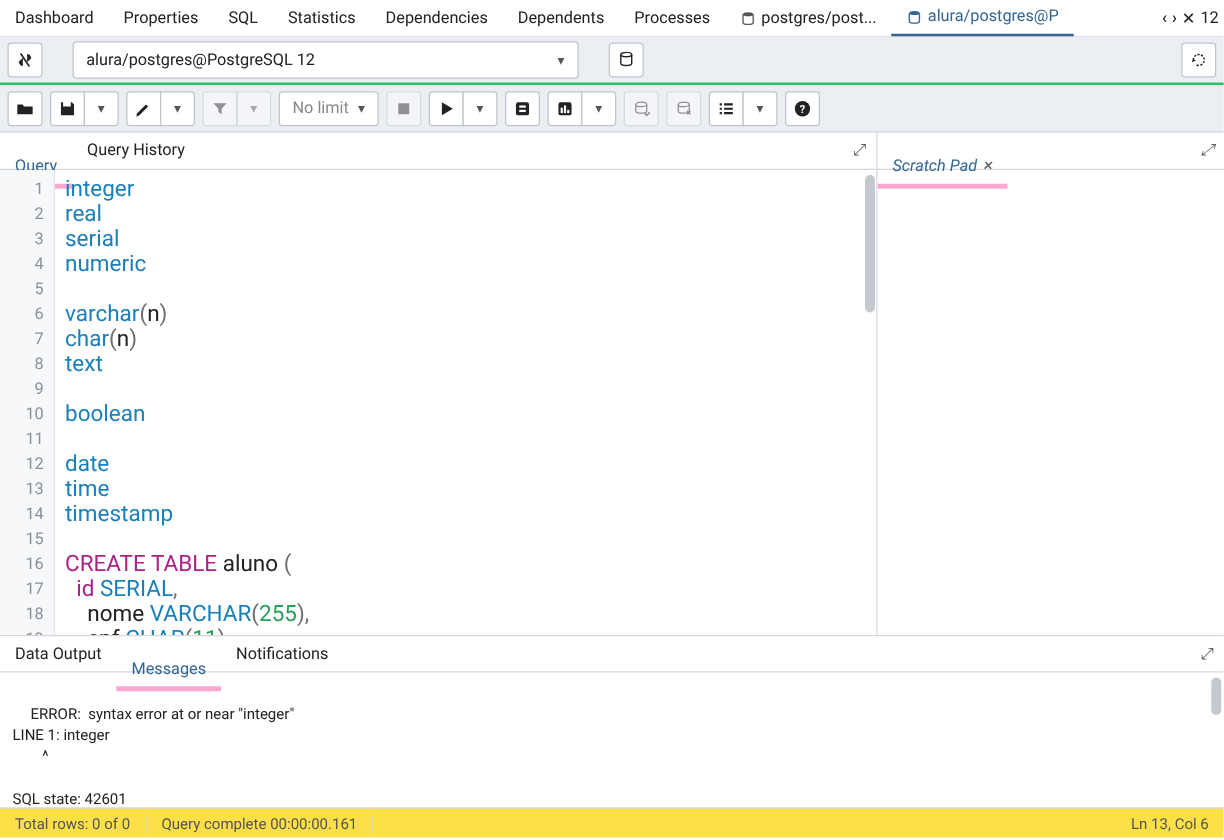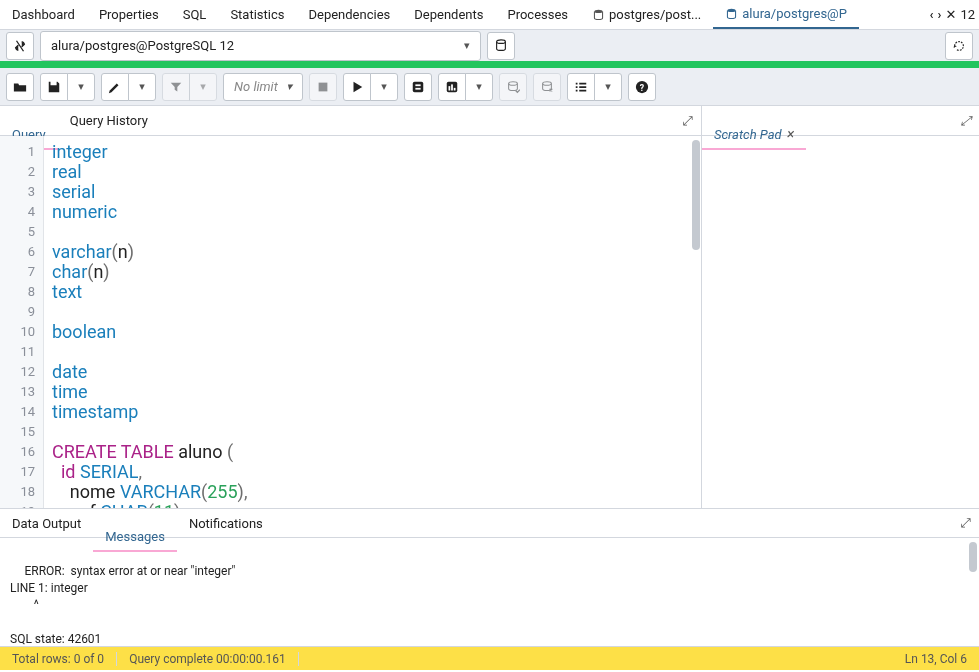--- a/index.html
+++ b/index.html
@@ -7,46 +7,46 @@
 
 
 .tabbar { display: flex; align-items: center; height: 30px; border-bottom: 1px solid #d3d7de; background: #fff; }
 .tabbar .tab { padding: 6px 12px; cursor: pointer; color: #222; white-space: nowrap; }
 .tabbar .tab.active { color: #326690; border-bottom: 2px solid #326690; }
 .tabbar .icon-tab { display: inline-flex; align-items: flex-end; gap: 4px; }
 .tabbar .nav-arrows { display: flex; margin-left: auto; align-items: center; padding: 0 4px; gap: 4px; }
 .db-icon { width: 13px; height: 13px; display: inline-block; }
 
 
-.connrow { display: flex; align-items: center; height: 38px; padding: 4px 6px; gap: 6px; background: #ebeef3; border-bottom: 7px solid #22c55e; }
+.connrow { display: flex; align-items: center; height: 38px; padding: 4px 6px; gap: 24px; background: #ebeef3; border-bottom: 2px solid #22c55e; }
 .btn { display: inline-flex; align-items: center; justify-content: center; min-width: 28px; height: 28px; padding: 0 6px; background: #fff; border: 1px solid #bfc5cc; border-radius: 3px; cursor: pointer; }
 .btn.disabled { opacity: .45; }
 .conn-select { flex: 1; display: flex; align-items: center; justify-content: space-between; height: 30px; padding: 0 10px; background: #fff; border: 1px solid #bfc5cc; border-radius: 3px; color: #222; }
 .chev-d { font-size: 11px; color: #555; }
 .spacer { flex: 1; }
 
 
 .toolbar { display: flex; align-items: center; height: 38px; padding: 4px 6px; gap: 6px; background: #ebeef3; border-bottom: 1px solid #d3d7de; }
 .btn-group { display: flex; }
 .btn-group .btn { border-radius: 0; margin-left: -1px; }
 .btn-group .btn:first-child { border-radius: 3px 0 0 3px; margin-left: 0; }
 .btn-group .btn:last-child { border-radius: 0 3px 3px 0; }
 .btn-group .btn:only-child { border-radius: 3px; }
-.nolimit { color: #888; min-width: 80px; justify-content: space-between; padding: 0 10px; font-style: italic; }
+.nolimit { color: #888; min-width: 80px; justify-content: space-between; padding: 0 10px; }
 
 .icon-svg { width: 14px; height: 14px; }
 .icon-dark { fill: #222; }
 .icon-play { fill: #222; }
 
 
 .panelrow { display: flex; height: 30px; border-bottom: 1px solid #d3d7de; }
 .panel-left { flex: 0 0 702px; display: flex; align-items: center; border-right: 1px solid #d3d7de; }
 .panel-right { flex: 1; display: flex; align-items: center; font-style: italic; }
 .ptab { padding: 6px 12px; cursor: pointer; }
-.ptab.active { color: #326690; border-bottom: 2px solid #f9a8d4; margin-top: 29px; }
+.ptab.active { color: #326690; border-bottom: 4px solid #f9a8d4; margin-top: 29px; }
 .expand { margin-left: auto; margin-right: 8px; cursor: pointer; color: #555; }
 .close-x { font-size: 14px; color: #555; margin-left: 2px; cursor: pointer; }
 
 
 .editarea { display: flex; height: 372px; }
 .editor-wrap { flex: 0 0 702px; display: flex; position: relative; border-right: 1px solid #d3d7de; overflow: hidden; }
 .gutter { width: 44px; background: #f6f8fa; border-right: 1px solid #e1e4e8; text-align: right; padding: 6px 8px 0 0; color: #8a8f99; font-family: "Menlo", "Consolas", monospace; font-size: 13px; line-height: 20px; }
 .code { flex: 1; padding: 6px 0 0 8px; font-family: "Menlo", "Consolas", monospace; font-size: 18px; line-height: 20px; white-space: pre; overflow: auto; }
 .editor-scroll { position: absolute; right: 1px; top: 4px; width: 8px; height: 110px; background: #c4c9d0; border-radius: 4px; }
 .kw { color: #aa2288; font-weight: 400; }

